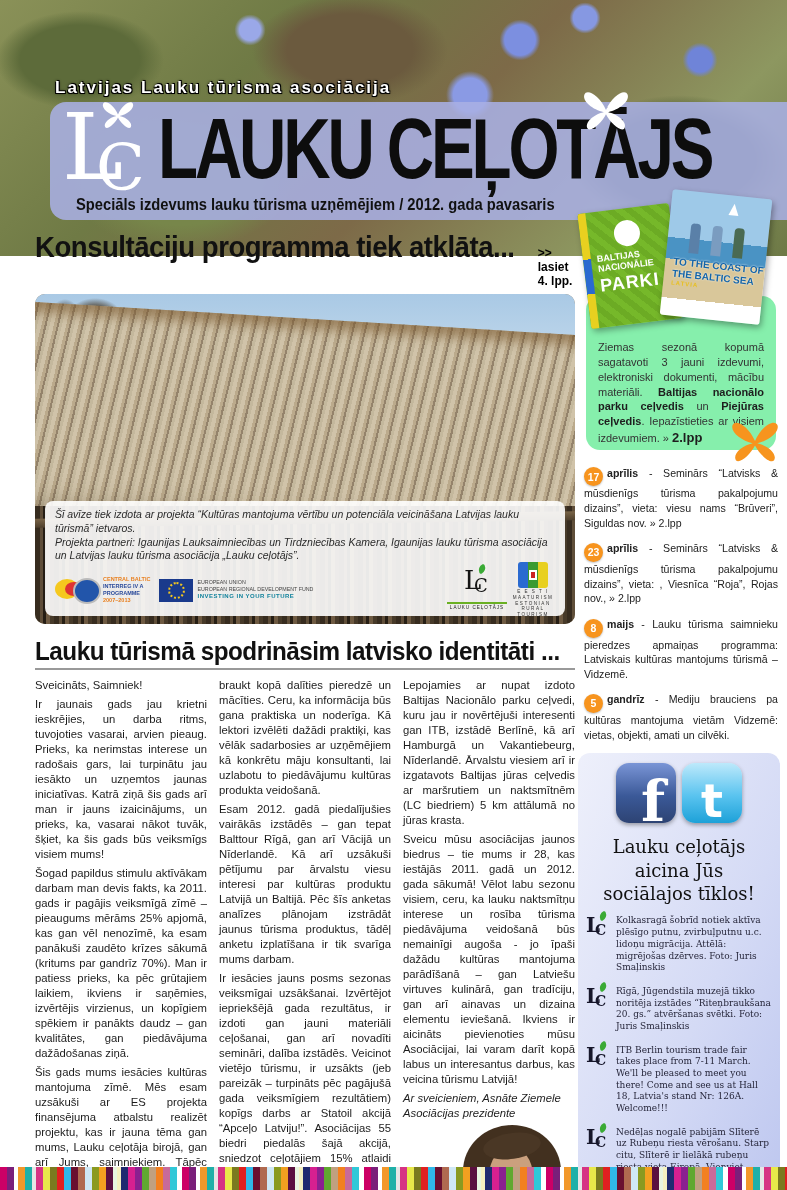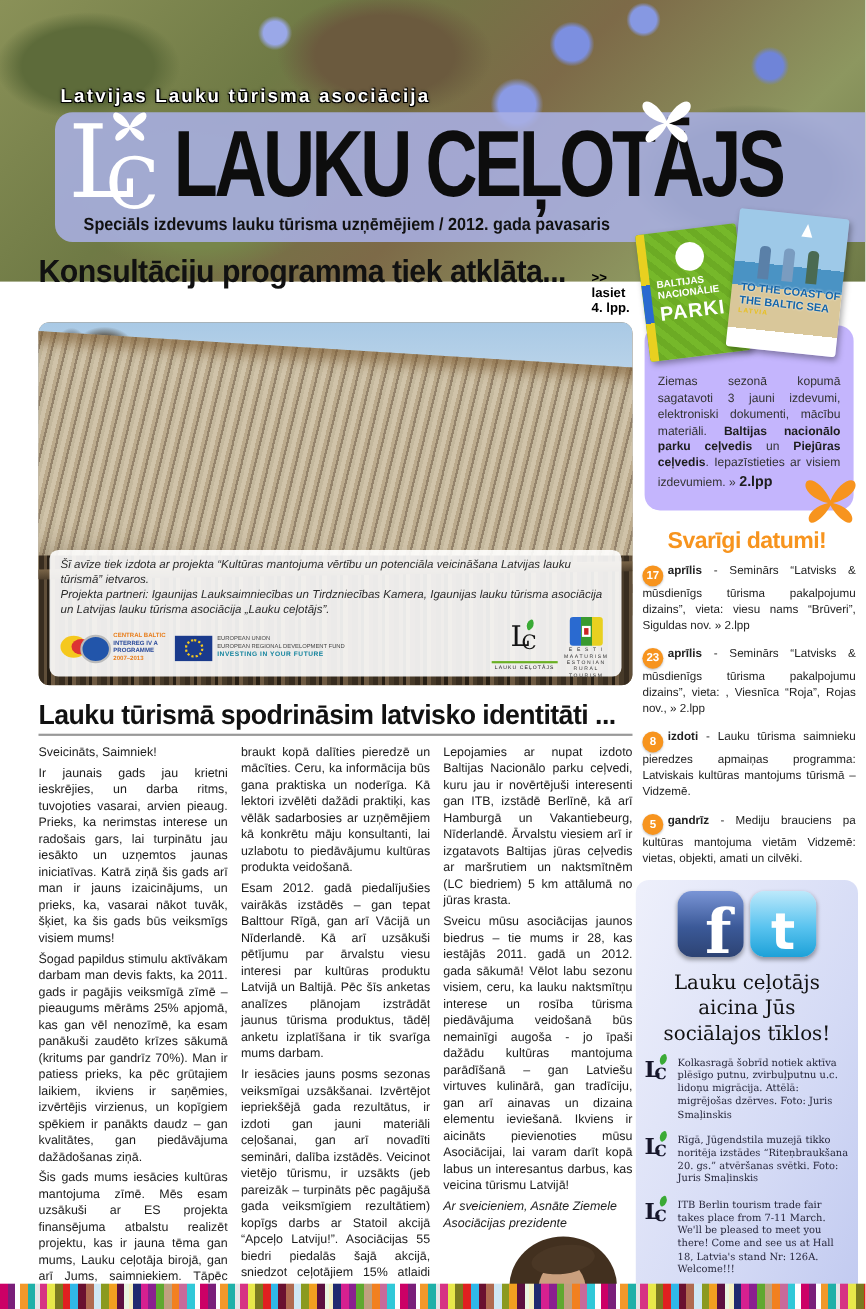--- a/index.html
+++ b/index.html
@@ -120,22 +120,22 @@
   .cg-t2{position:absolute;left:14px;top:64px;color:#fff;font-weight:900;font-size:18px;letter-spacing:1px;}
   .cover-blue{left:88px;top:2px;width:100px;height:126px;transform:rotate(6deg);
     background:linear-gradient(180deg,#9ec9e8 0 38%,#4a93c4 38% 55%,#d9c79a 55% 86%,#fff 86% 100%);}
   .cb-sail{position:absolute;left:58px;top:8px;width:0;height:0;border-left:5px solid transparent;
     border-right:5px solid transparent;border-bottom:12px solid #fff;}
   .cb-person{position:absolute;top:32px;width:10px;height:30px;background:#5a80a8;border-radius:4px 4px 0 0;}
   .cb-t1{position:absolute;left:8px;top:66px;color:#1565a8;font-weight:900;font-size:10px;line-height:1.2;
     text-shadow:0 0 2px #fff;}
   .cb-tag{position:absolute;left:8px;top:90px;color:#e8c020;font-weight:bold;font-size:6px;letter-spacing:1px;}
 
-  .greenbox{position:relative;margin:-34px 4px 16px 8px;background:#c4b5fd;border-radius:14px;
-    padding:44px 12px 17px;z-index:2;}
+  .greenbox{position:relative;margin:-34px 4px 16px 8px;background:#86efac;border-radius:14px;
+    padding:44px 12px 3px;z-index:2;}
   .greenbox .gtxt{font-size:11px;line-height:1.35;color:#333;text-align:justify;}
   .greenbox b{color:#1e1e1e;}
   .greenbox .lpp{font-weight:900;font-size:13px;}
   .butterfly-orange{position:absolute;right:-6px;bottom:-16px;}
 
   .dates-title{margin:14px 0 8px;text-align:center;color:#f7941e;font-size:21px;font-weight:900;
     letter-spacing:-0.5px;}
   .date-item{position:relative;padding-left:0;margin:0 2px 11px 6px;font-size:10.6px;line-height:1.38;
     color:#222;text-align:justify;}
   .date-day{display:inline-flex;align-items:center;justify-content:center;width:19px;height:19px;
@@ -310,30 +310,29 @@
 
     <div class="greenbox">
       <div class="gtxt">
         <span>Ziemas sezonā kopumā sagatavoti 3 jauni izdevumi, elektroniski dokumenti, mācību materiāli. </span><b>Baltijas nacionālo parku ceļvedis</b><span> un </span><b>Piejūras ceļvedis</b><span>. Iepazīstieties ar visiem izdevumiem. » </span><b class="lpp">2.lpp</b>
       </div>
       <svg class="butterfly-orange" width="54" height="50" viewBox="0 0 48 44">
           <path fill="#f7941e" d="M24 22 C18 8 6 2 4 8 C2 14 12 22 22 24 C12 26 4 34 7 39 C10 43 20 34 24 26 C28 34 38 43 41 39 C44 34 36 26 26 24 C36 22 46 14 44 8 C42 2 30 8 24 22 Z"></path>
         </svg>
     </div>
 
-    <div class="dates-title">Svarīgi datumi!</div>
 
     <div class="date-item">
       <span class="date-day">17</span><span class="date-month">aprīlis</span><span> -  Seminārs “Latvisks &amp; mūsdienīgs tūrisma pakalpojumu dizains”, vieta: viesu nams “Brūveri”, Siguldas nov. » 2.lpp</span>
     </div>
     <div class="date-item">
       <span class="date-day">23</span><span class="date-month">aprīlis</span><span> -  Seminārs “Latvisks &amp; mūsdienīgs tūrisma pakalpojumu dizains”, vieta: , Viesnīca “Roja”, Rojas nov., » 2.lpp</span>
     </div>
     <div class="date-item">
-      <span class="date-day">8</span><span class="date-month">izdoti</span><span> - Lauku tūrisma saimnieku pieredzes apmaiņas programma: Latviskais kultūras mantojums tūrismā – Vidzemē.</span>
+      <span class="date-day">8</span><span class="date-month">maijs</span><span> - Lauku tūrisma saimnieku pieredzes apmaiņas programma: Latviskais kultūras mantojums tūrismā – Vidzemē.</span>
     </div>
     <div class="date-item">
       <span class="date-day">5</span><span class="date-month">gandrīz</span><span> - Mediju brauciens pa kultūras mantojuma vietām Vidzemē: vietas, objekti, amati un cilvēki.</span>
     </div>
 
     <div class="social-panel">
       <div class="soc-icons">
         <div class="icon-tile fb-tile">
             <span>f</span>
           </div>

